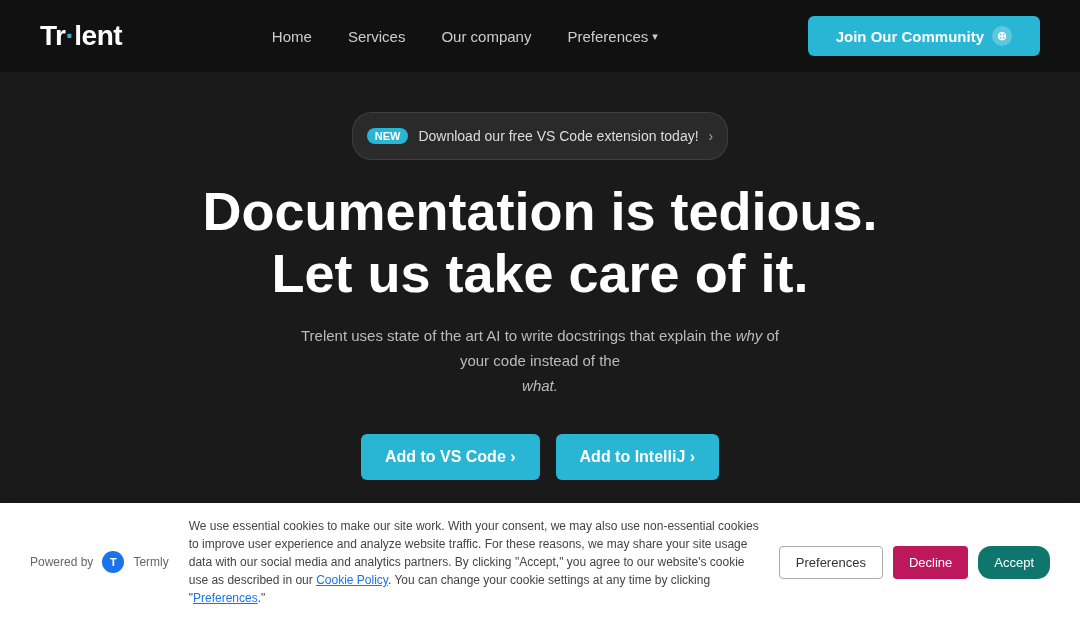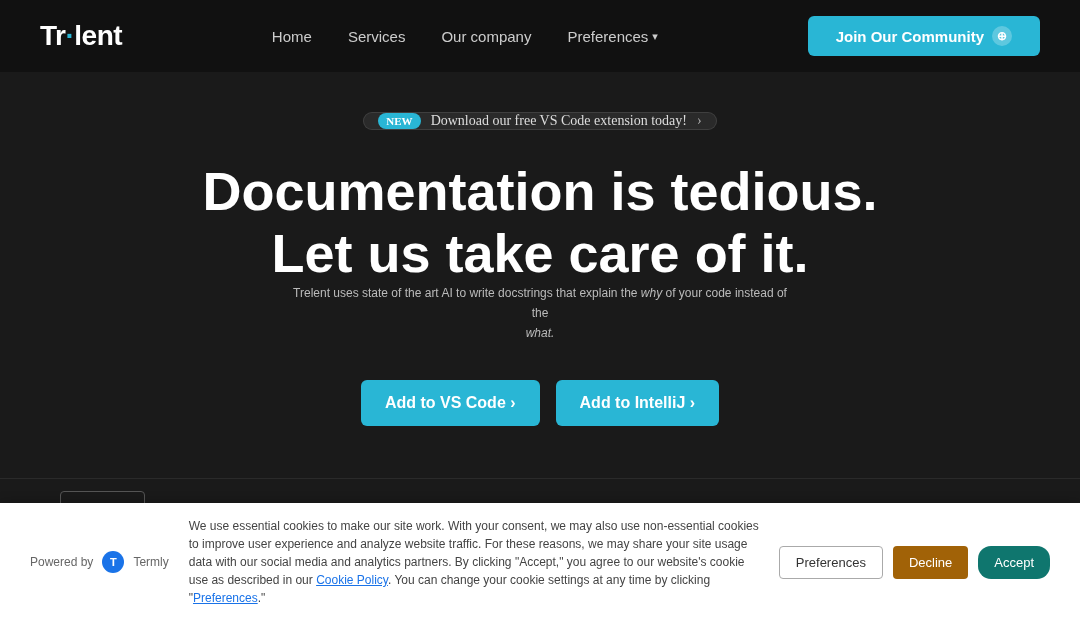--- a/index.html
+++ b/index.html
@@ -76,46 +76,46 @@
       text-align: center;
       padding: 40px 20px 30px;
     }
     .new-badge-row {
       display: flex;
       align-items: center;
       gap: 10px;
       background: rgba(255,255,255,0.07);
       border: 1px solid rgba(255,255,255,0.1);
       border-radius: 20px;
-      padding: 0 14px;
-      margin-bottom: 30px;
-      font-family: Liberation Serif, serif;
+      padding: 15px 14px;
+      margin-bottom: 20px;
     }
     .new-badge {
       background: #29b6d5;
       color: #fff;
       font-size: 11px;
       font-weight: 700;
       border-radius: 10px;
       padding: 2px 8px;
     }
     .new-badge-text {
       font-size: 14px;
       color: #ddd;
     }
     .new-badge-arrow { color: #aaa; font-size: 14px; }
 
     h1 {
       font-size: 54px;
       font-weight: 800;
       line-height: 1.15;
+      margin-bottom: 20px;
       color: #fff;
     }
     .subtitle {
-      font-size: 12px;
+      font-size: 15px;
       color: #bbb;
       line-height: 1.65;
       max-width: 500px;
       margin-bottom: 36px;
     }
     .subtitle em { font-style: italic; color: #bbb; }
 
     .cta-buttons {
       display: flex;
       gap: 16px;
@@ -215,21 +215,21 @@
       padding: 8px 16px;
       border: 1px solid #aaa;
       background: #fff;
       color: #333;
       border-radius: 4px;
       font-size: 13px;
       cursor: pointer;
     }
     .cookie-btn-decline {
       padding: 8px 16px;
-      background: #a16207;
+      background: #be185d;
       color: #fff;
       border: none;
       border-radius: 4px;
       font-size: 13px;
       cursor: pointer;
     }
     .cookie-btn-accept {
       padding: 8px 16px;
       background: #0f766e;
       color: #fff;

